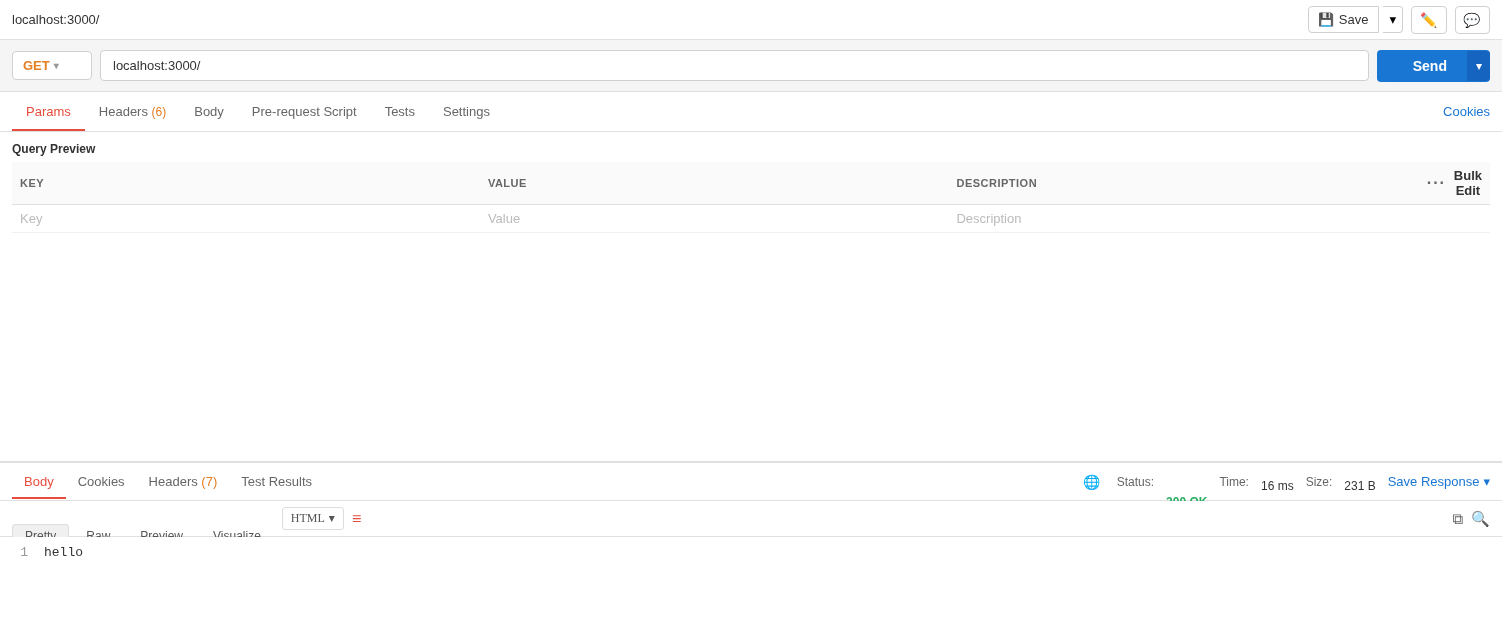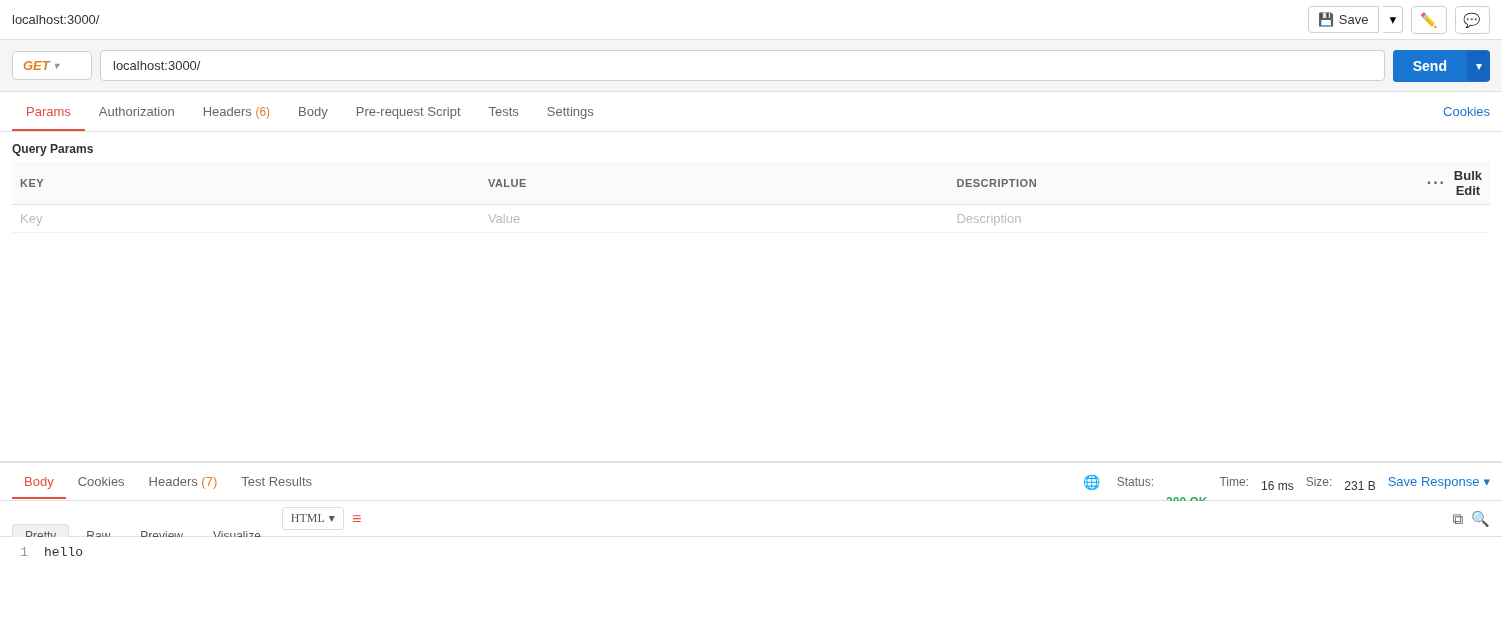--- a/index.html
+++ b/index.html
@@ -29,31 +29,30 @@
     
     .url-bar {
       display: flex; align-items: center; padding: 8px 12px; gap: 8px;
       background: #f5f5f5; border-bottom: 1px solid #e0e0e0; height: 52px;
     }
     .method-select {
       display: flex; align-items: center; gap: 4px;
       border: 1px solid #d0d0d0; border-radius: 4px; background: #fff;
       padding: 6px 10px; cursor: pointer; font-size: 13px; color: #e67e22; font-weight: 600;
       min-width: 80px;
-      font-style: italic;
     }
     .method-select .chevron { color: #999; font-size: 10px; }
     .url-input {
       flex: 1; border: 1px solid #d0d0d0; border-radius: 4px;
       padding: 7px 12px; font-size: 13px; color: #333; outline: none;
     }
     .send-btn {
       display: flex; align-items: center; gap: 0;
       background: #1976d2; border: none; border-radius: 4px;
-      color: #fff; font-size: 14px; font-weight: 600; cursor: pointer;
+      color: #fff; font-size: 14px; font-weight: 600; cursor: pointer; padding-left: 16px;
     }
     .send-btn-main { padding: 8px 20px; background: #1976d2; border: none; color: #fff; font-size: 14px; font-weight: 600; border-radius: 4px 0 0 4px; cursor: pointer; }
     .send-btn-dropdown { padding: 8px 8px; background: #1565c0; border: none; color: #fff; font-size: 12px; border-radius: 0 4px 4px 0; cursor: pointer; border-left: 1px solid #1565c0; }
 
     
     .tabs-area {
       display: flex; align-items: center; justify-content: space-between;
       padding: 0 12px; border-bottom: 1px solid #e0e0e0; background: #fff; height: 40px;
     }
     .tabs { display: flex; align-items: center; gap: 0; }
@@ -164,33 +163,32 @@
     <button class="send-btn-main">Send</button>
     <button class="send-btn-dropdown">
       <span>▾</span>
     </button>
   </div>
 </div>
 
 <div class="tabs-area">
   <div class="tabs">
     <div class="tab active">Params</div>
-    <div class="tab">Authorization</div>
     <div class="tab">Headers <span class="badge">(6)</span></div>
     <div class="tab">Body</div>
     <div class="tab">Pre-request Script</div>
     <div class="tab">Tests</div>
     <div class="tab">Settings</div>
   </div>
   <span class="cookies-link">Cookies</span>
 </div>
 
 <div class="request-area">
   <div class="query-section">
-    <div class="section-label">Query Params</div>
+    <div class="section-label">Query Preview</div>
     <table class="params-table">
       <thead>
         <tr>
           <th class="col-key">
             <span>KEY</span>
           </th>
           <th class="col-value">
             <span>VALUE</span>
           </th>
           <th class="col-desc">

